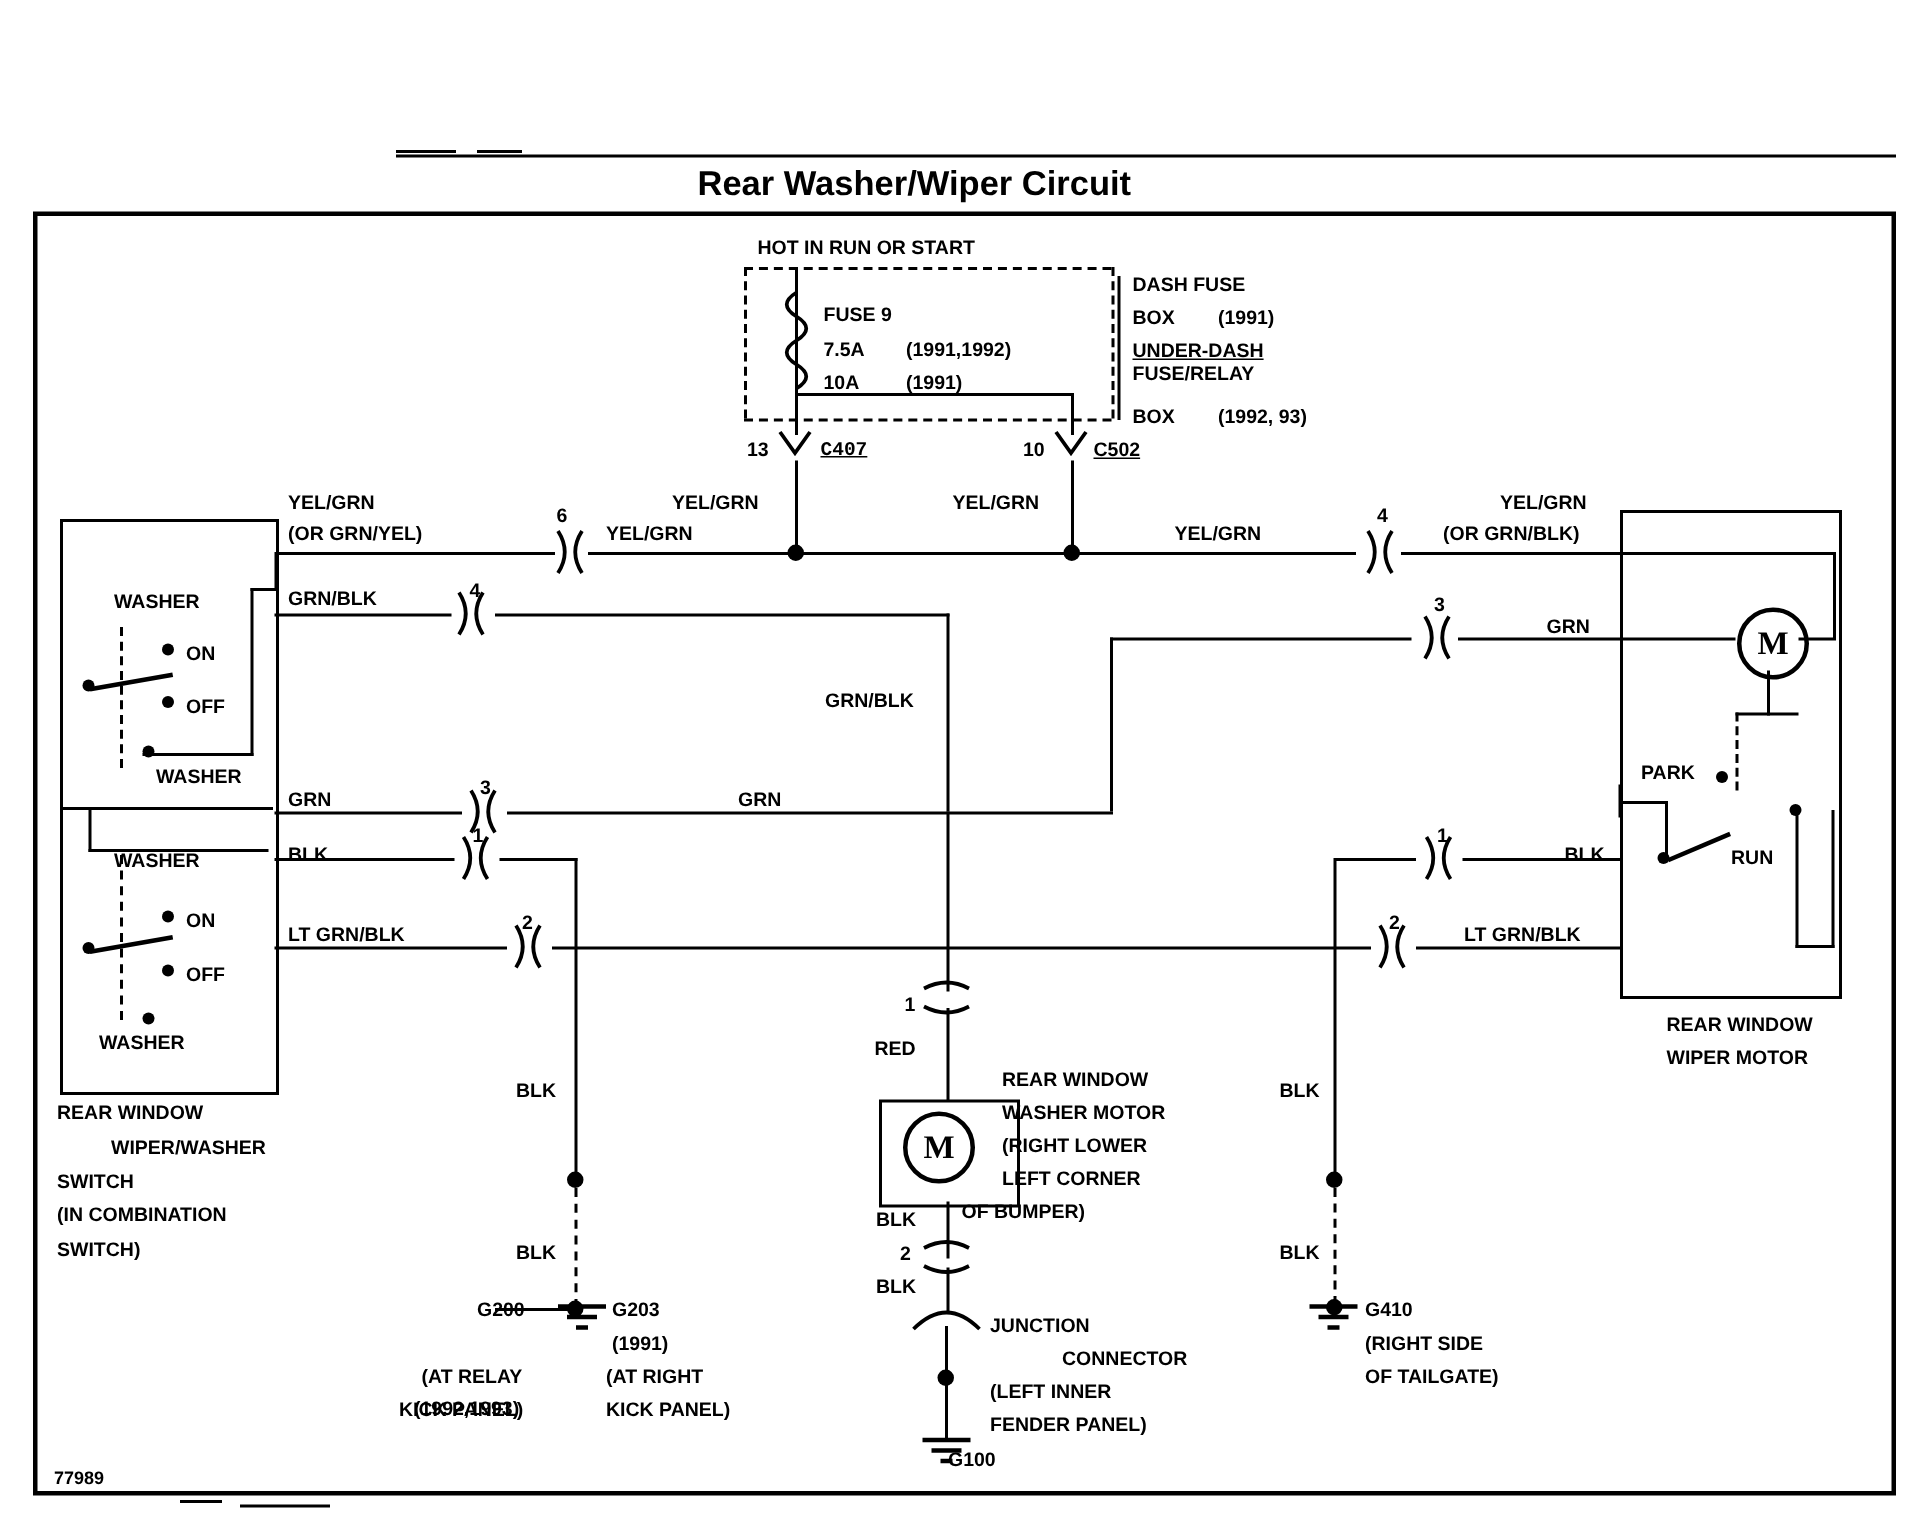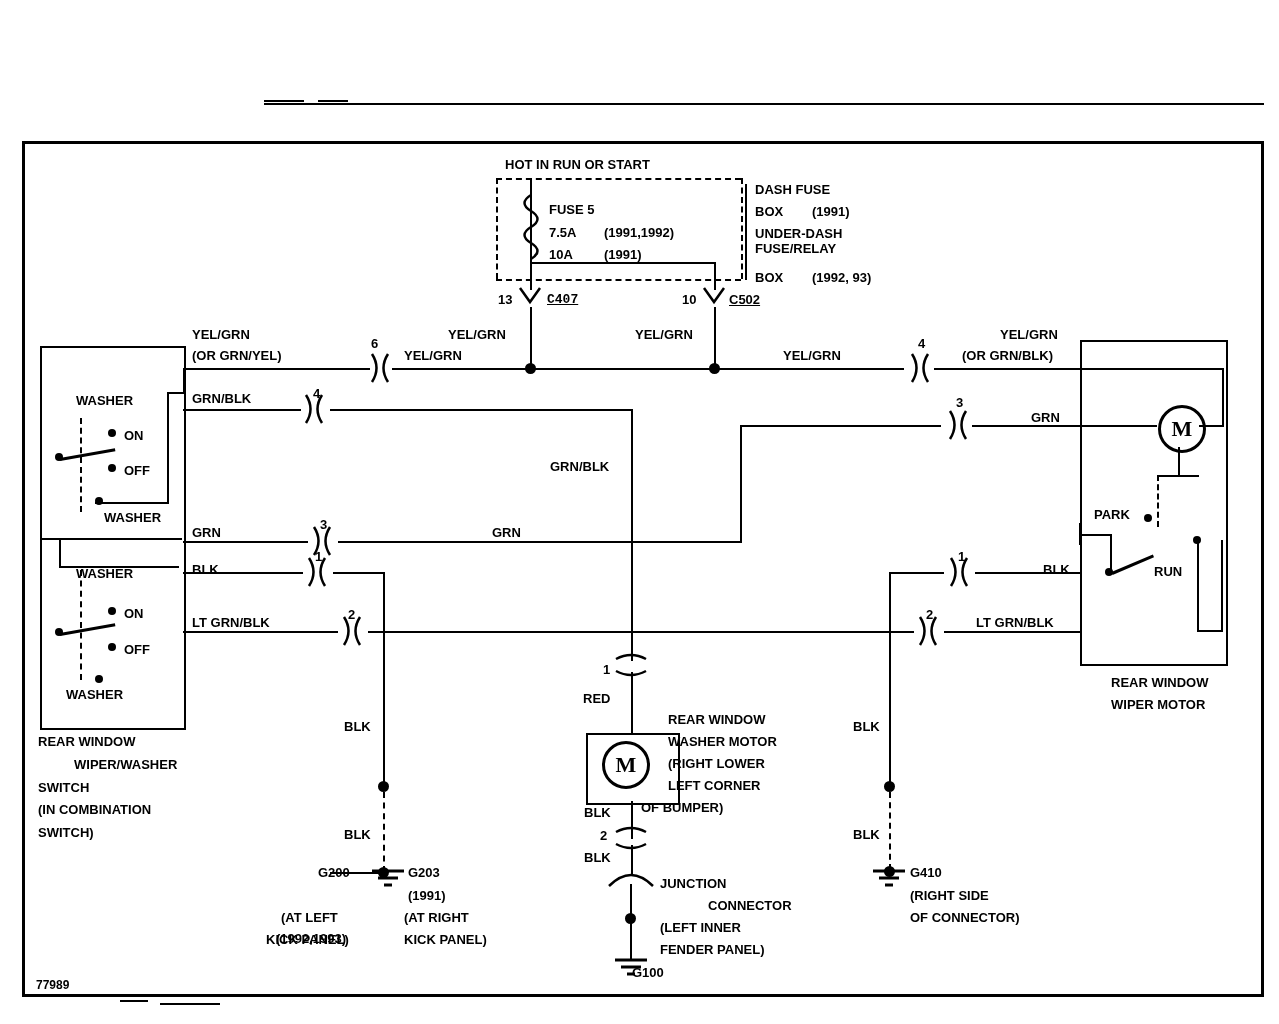--- a/index.html
+++ b/index.html
@@ -85,48 +85,49 @@
 </style>
 </head>
 <body>
 
 <div id="page">
 
   <div class="ln h2" style="left:264px; top:103px; width:1000px;"></div>
   <div class="ln h2" style="left:264px; top:100px; width:40px;"></div>
   <div class="ln h2" style="left:318px; top:100px; width:30px;"></div>
 
+  <div class="title" style="left:465px; top:109px;">Rear Washer/Wiper Circuit</div>
 
   <div class="border-outer" style="left:22px; top:141px; width:1236px; height:850px;"></div>
 
   <div class="txt" style="left:505px; top:158px;">HOT IN RUN OR START</div>
 
   <div class="dash-h" style="left:496px; top:178px; width:245px;"></div>
   <div class="dash-h" style="left:496px; top:279px; width:245px;"></div>
   <div class="dash-v" style="left:496px; top:178px; height:101px;"></div>
   <div class="dash-v" style="left:741px; top:178px; height:101px;"></div>
 
   <div class="ln v2" style="left:530px; top:178px; height:112px;"></div>
   <svg style="left:516px; top:190px;" width="30" height="90">
     <path d="M15,5 q-13,8 0,16 q13,8 0,16 q-13,8 0,16 q13,8 0,16" stroke="#000" stroke-width="2.5" fill="none"></path>
   </svg>
-  <div class="txt" style="left:549px; top:203px;">FUSE 5</div>
+  <div class="txt" style="left:549px; top:203px;">FUSE 9</div>
   <div class="txt" style="left:549px; top:226px;">7.5A</div>
   <div class="txt" style="left:604px; top:226px;">(1991,1992)</div>
   <div class="txt" style="left:549px; top:248px;">10A</div>
   <div class="txt" style="left:604px; top:248px;">(1991)</div>
 
   <div class="ln h2" style="left:530px; top:262px; width:185px;"></div>
   <div class="ln v2" style="left:714px; top:262px; height:28px;"></div>
 
   <div class="ln v2" style="left:745px; top:184px; height:96px;"></div>
   <div class="txt" style="left:755px; top:183px;">DASH FUSE</div>
   <div class="txt" style="left:755px; top:205px;">BOX</div>
   <div class="txt" style="left:812px; top:205px;">(1991)</div>
-  <div class="txt" style="left:755px; top:227px;">UNDER-DASH</div>
+  <div class="txt" style="left:755px; top:227px;text-decoration:underline;">UNDER-DASH</div>
   <div class="txt" style="left:755px; top:242px;">FUSE/RELAY</div>
   <div class="txt" style="left:755px; top:271px;">BOX</div>
   <div class="txt" style="left:812px; top:271px;">(1992, 93)</div>
 
   <svg style="left:516px; top:286px;" width="30" height="22">
     <path d="M4,2 L14,16 L24,2" stroke="#000" stroke-width="2.5" fill="none"></path>
   </svg>
   <svg style="left:700px; top:286px;" width="30" height="22">
     <path d="M4,2 L14,16 L24,2" stroke="#000" stroke-width="2.5" fill="none"></path>
   </svg>
@@ -339,21 +340,21 @@
   </svg>
   <div class="txt" style="left:632px; top:966px;">G100</div>
 
   <div class="txt" style="left:344px; top:720px;">BLK</div>
   <div class="dot" style="left:378px; top:781px;"></div>
   <div class="dash-v" style="left:383px; top:792px; height:80px;"></div>
   <div class="txt" style="left:344px; top:828px;">BLK</div>
   <div class="ln h2" style="left:330px; top:872px; width:53px;"></div>
   <div class="txt" style="left:318px; top:866px;">G200</div>
   <div class="txt" style="left:276px; top:932px;">(1992,1993)</div>
-  <div class="txt" style="left:281px; top:911px;">(AT LEFT</div>
+  <div class="txt" style="left:281px; top:911px;">(AT RELAY</div>
   <div class="txt" style="left:266px; top:933px;">KICK PANEL)</div>
 
   <div class="dot" style="left:378px; top:867px;"></div>
   <svg style="left:367px; top:866px;" width="42" height="26">
     <line x1="5" y1="5" x2="37" y2="5" stroke="#000" stroke-width="3"></line>
     <line x1="11" y1="12" x2="31" y2="12" stroke="#000" stroke-width="3"></line>
     <line x1="17" y1="19" x2="25" y2="19" stroke="#000" stroke-width="3"></line>
   </svg>
   <div class="txt" style="left:408px; top:866px;">G203</div>
   <div class="txt" style="left:408px; top:889px;">(1991)</div>
@@ -365,20 +366,20 @@
   <div class="dash-v" style="left:889px; top:792px; height:78px;"></div>
   <div class="txt" style="left:853px; top:828px;">BLK</div>
   <svg style="left:868px; top:866px;" width="42" height="26">
     <line x1="5" y1="5" x2="37" y2="5" stroke="#000" stroke-width="3"></line>
     <line x1="11" y1="12" x2="31" y2="12" stroke="#000" stroke-width="3"></line>
     <line x1="17" y1="19" x2="25" y2="19" stroke="#000" stroke-width="3"></line>
   </svg>
   <div class="dot" style="left:884px; top:866px;"></div>
   <div class="txt" style="left:910px; top:866px;">G410</div>
   <div class="txt" style="left:910px; top:889px;">(RIGHT SIDE</div>
-  <div class="txt" style="left:910px; top:911px;">OF CONNECTOR)</div>
+  <div class="txt" style="left:910px; top:911px;">OF TAILGATE)</div>
 
   <div class="txt" style="left:36px; top:978px; font-size:12px;">77989</div>
 
   <div class="ln h2" style="left:120px; top:1000px; width:28px;"></div>
   <div class="ln h2" style="left:160px; top:1003px; width:60px;"></div>
 
 </div>
 
 </body></html>

